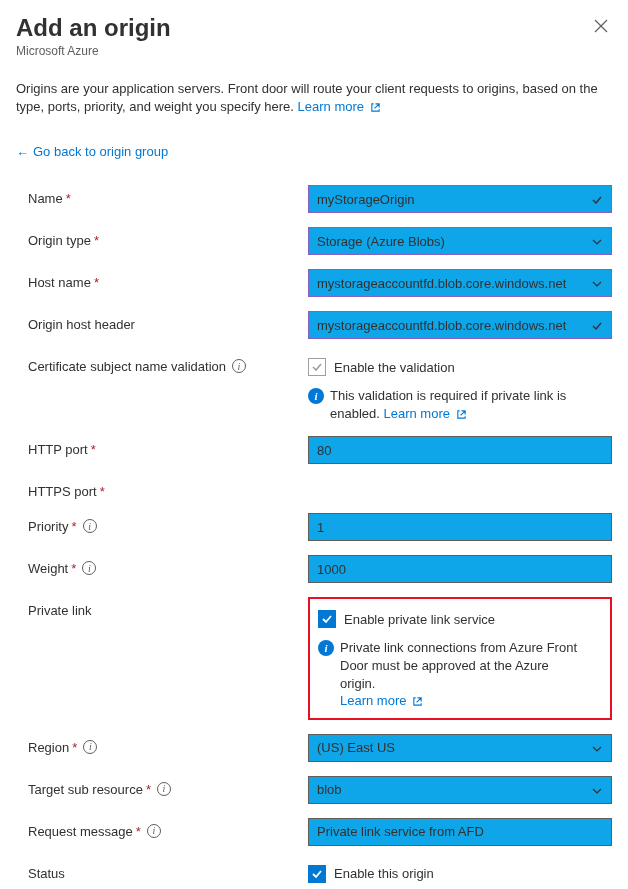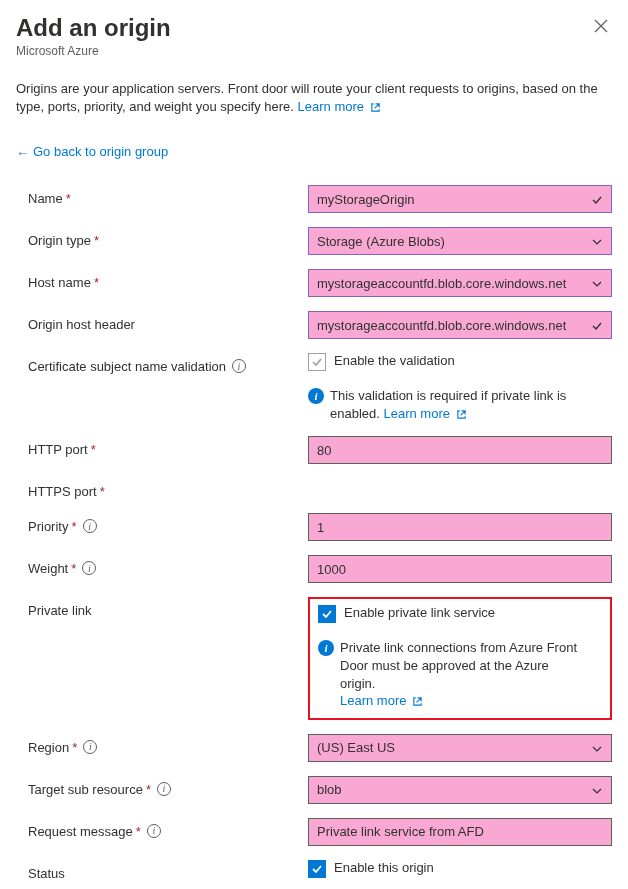--- a/index.html
+++ b/index.html
@@ -97,21 +97,21 @@
   .input-col {
     flex: 1;
   }
   .text-input, .select-input {
     width: 100%;
     height: 28px;
     padding: 0 8px;
     font-size: 13px;
     font-family: inherit;
     border: 1px solid #605e5c;
-    background: #f9a8d4;
+    background: #0ea5e9;
     color: #323130;
   }
   .text-input.purple, .select-input.purple {
     border-color: #8661c5;
   }
   .select-input {
     display: flex;
     align-items: center;
     justify-content: space-between;
     cursor: pointer;
@@ -120,21 +120,21 @@
     color: #323130;
   }
   .check-right {
     color: #323130;
   }
   .text-input {
     outline: none;
   }
   .checkbox-row {
     display: flex;
-    align-items: flex-start;
+    align-items: center;
     gap: 8px;
     min-height: 28px;
   }
   .cbox {
     width: 18px;
     height: 18px;
     border: 1px solid #605e5c;
     display: inline-flex;
     align-items: center;
     justify-content: center;

